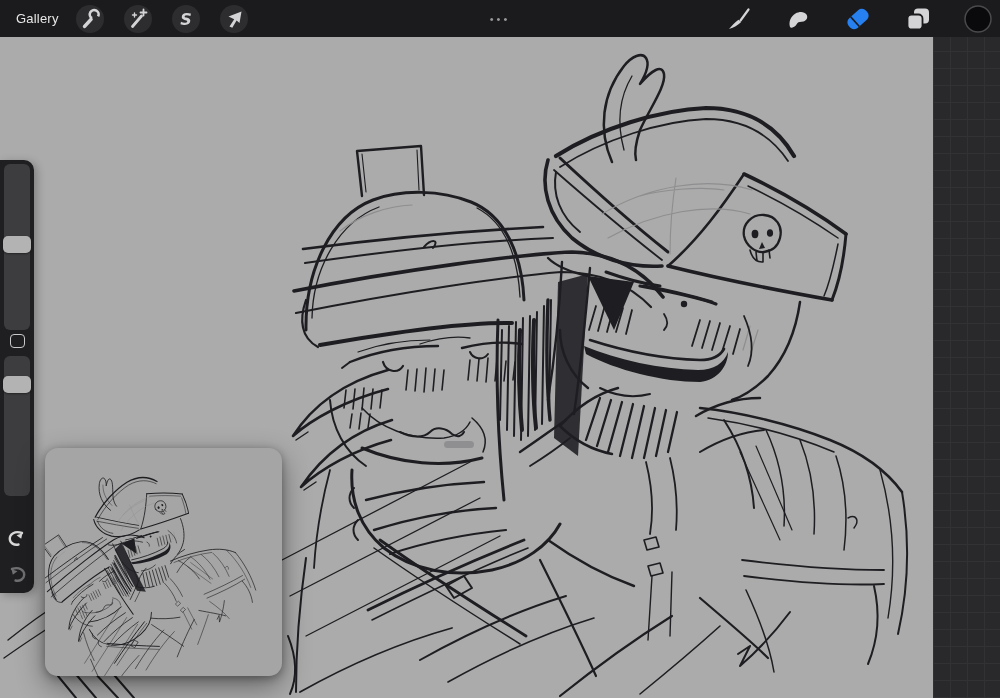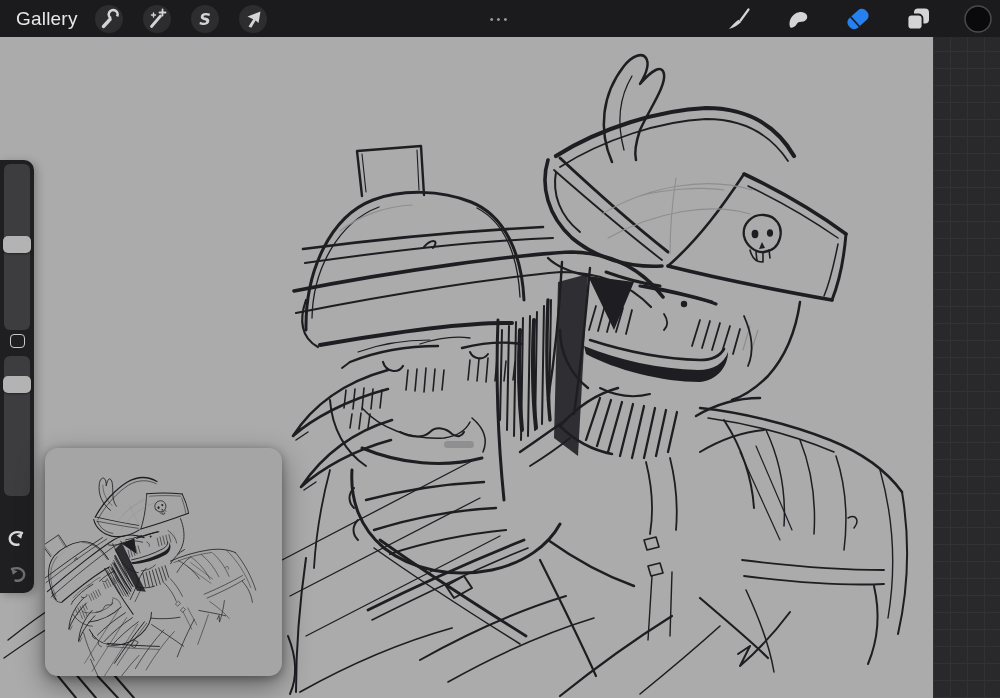--- a/index.html
+++ b/index.html
@@ -20,21 +20,21 @@
   }
   *{margin:0;padding:0;box-sizing:border-box;}
   html,body{width:1000px;height:698px;overflow:hidden;background:#000;}
   .app{position:relative;width:1000px;height:698px;background:var(--color-canvas_bg);
        font-family:"Liberation Sans", sans-serif;overflow:hidden;}
 
   
   .toolbar{position:absolute;top:0;left:0;width:1000px;height:37px;
            background:var(--color-toolbar_bg);z-index:40;display:flex;align-items:center;}
   .tb-left{display:flex;align-items:center;padding-left:16px;gap:0;}
-  .gallery-btn{color:var(--color-text);font-size:19px;letter-spacing:.2px;margin-right:17px;cursor:default;}
+  .gallery-btn{color:var(--color-text);font-size:13px;letter-spacing:.2px;margin-right:17px;cursor:default;}
   .circle-btn{width:28px;height:28px;border-radius:50%;background:var(--color-toolbar_icon_circle);
               display:flex;align-items:center;justify-content:center;margin-right:20px;}
   .circle-btn svg{display:block;}
   .tb-center{position:absolute;left:50%;top:0;transform:translateX(-50%);height:37px;
              display:flex;align-items:center;color:#98989b;font-size:11px;letter-spacing:3px;}
   .tb-right{position:absolute;right:0;top:0;height:37px;display:flex;align-items:center;gap:30px;padding-right:7px;}
   .tool-btn{width:30px;height:30px;display:flex;align-items:center;justify-content:center;}
 
   
   .outside-strip{position:absolute;top:37px;left:933px;width:67px;height:661px;z-index:20;

